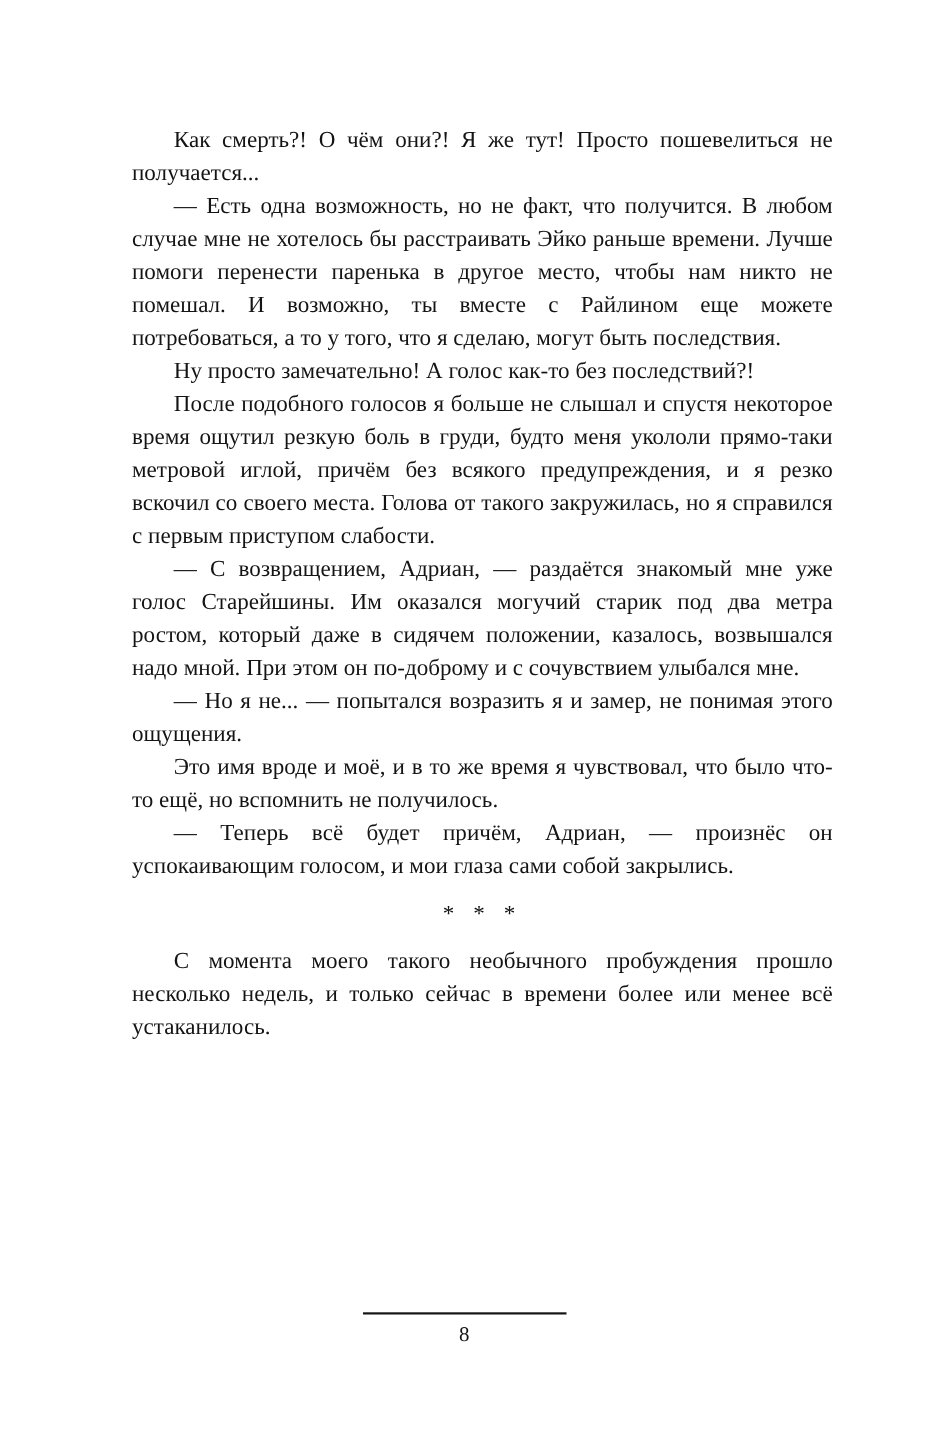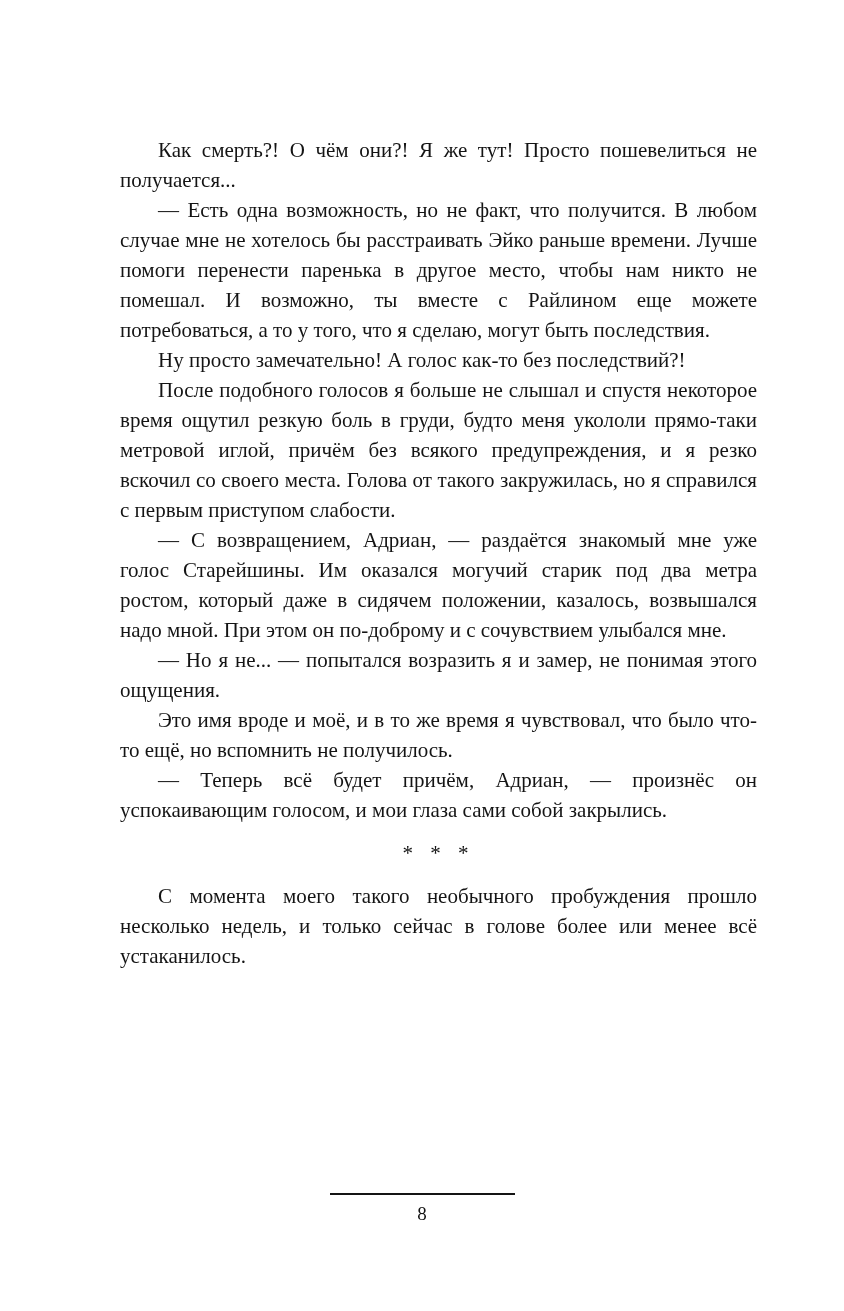--- a/index.html
+++ b/index.html
@@ -13,21 +13,20 @@
     position: relative;
     font-family: "Liberation Serif", "DejaVu Serif", serif;
     color: #141414;
     overflow: hidden;
   }
   .page {
     position: absolute;
     top: 0; left: 0; right: 0; bottom: 0;
     padding: 112px 87px 0 120px;
     box-sizing: border-box;
-    margin-top: 23px;
   }
   .text-body {
     font-size: 21px;
     line-height: 30px;
   }
   .text-body p {
     margin: 0;
     text-indent: 38px;
     text-align: justify;
     hyphens: auto;
@@ -68,20 +67,20 @@
   <div class="text-body">
       <p>Как смерть?! О чём они?! Я же тут! Просто пошевелиться не получается...</p>
       <p>— Есть одна возможность, но не факт, что получится. В любом случае мне не хотелось бы расстраивать Эйко раньше времени. Лучше помоги перенести паренька в другое место, чтобы нам никто не помешал. И возможно, ты вместе с Райлином еще можете потребоваться, а то у того, что я сделаю, могут быть последствия.</p>
       <p>Ну просто замечательно! А голос как-то без последствий?!</p>
       <p>После подобного голосов я больше не слышал и спустя некоторое время ощутил резкую боль в груди, будто меня укололи прямо-таки метровой иглой, причём без всякого предупреждения, и я резко вскочил со своего места. Голова от такого закружилась, но я справился с первым приступом слабости.</p>
       <p>— С возвращением, Адриан, — раздаётся знакомый мне уже голос Старейшины. Им оказался могучий старик под два метра ростом, который даже в сидячем положении, казалось, возвышался надо мной. При этом он по-доброму и с сочувствием улыбался мне.</p>
       <p>— Но я не... — попытался возразить я и замер, не понимая этого ощущения.</p>
       <p>Это имя вроде и моё, и в то же время я чувствовал, что было что-то ещё, но вспомнить не получилось.</p>
       <p>— Теперь всё будет причём, Адриан, — произнёс он успокаивающим голосом, и мои глаза сами собой закрылись.</p>
       <div class="separator">* * *</div>
-      <p>С момента моего такого необычного пробуждения прошло несколько недель, и только сейчас в голове более или менее всё устаканилось.</p>
+      <p>С момента моего такого необычного пробуждения прошло несколько недель, и только сейчас в времени более или менее всё устаканилось.</p>
     </div>
 </div>
 
 <div class="footer">
   <div class="footer-divider"></div>
   <div class="page-number">8</div>
 </div>
 
 </body></html>

